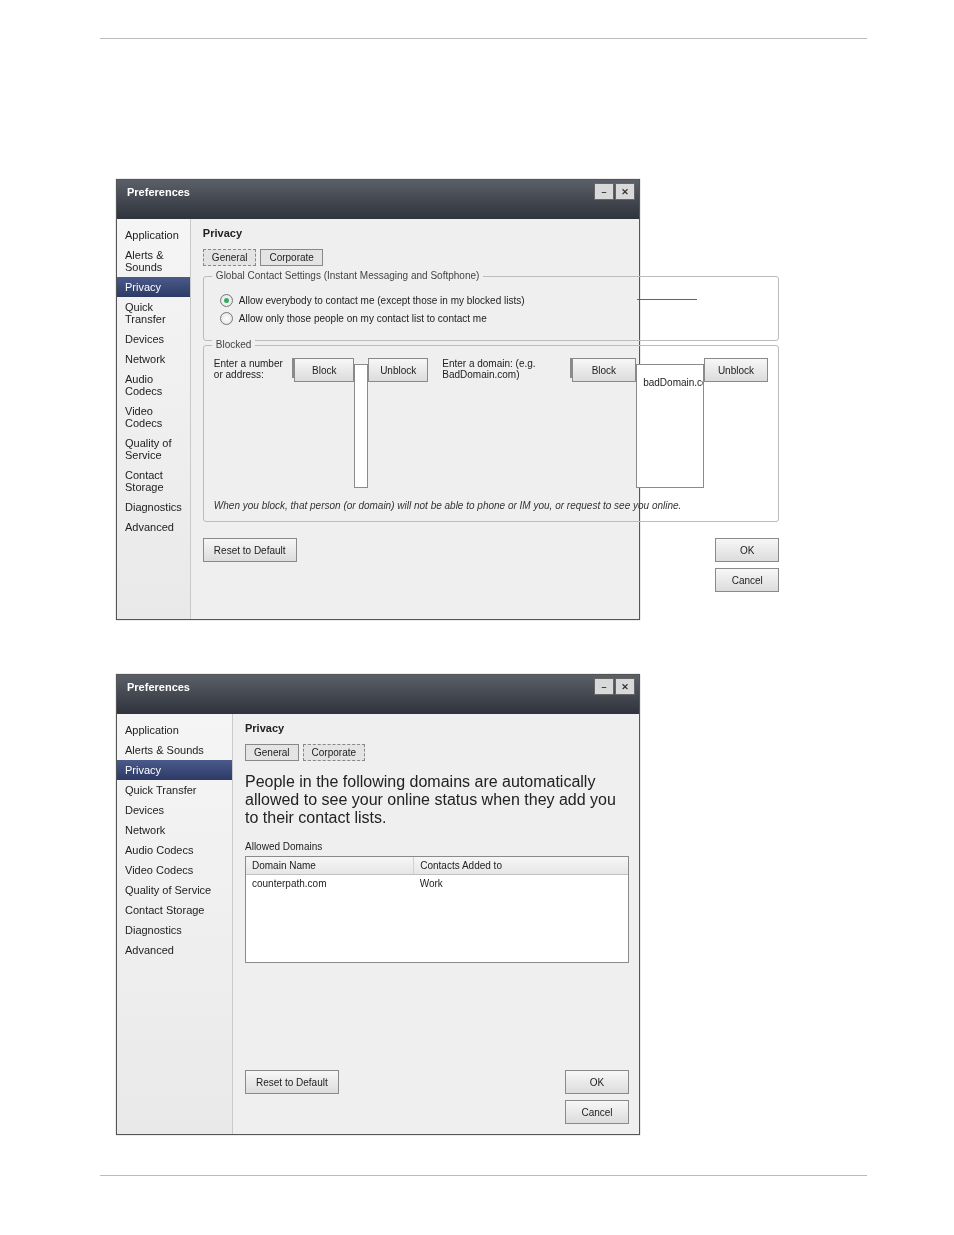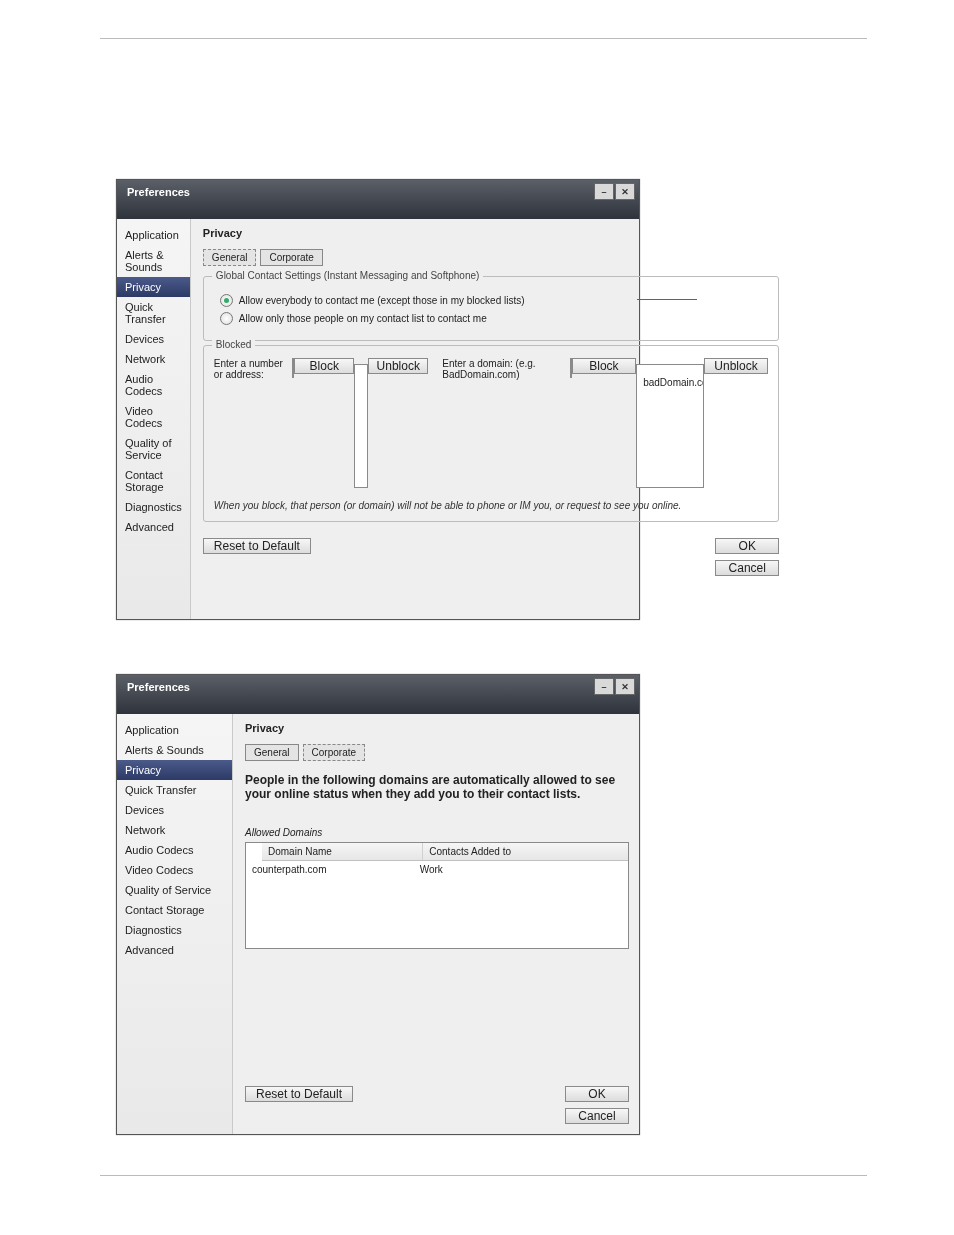--- a/index.html
+++ b/index.html
@@ -22,32 +22,32 @@
   .tab.active{border-style:dashed;}
   .group{border:1px solid #bcbcbc;border-radius:3px;padding:12px 10px 10px 10px;margin-bottom:4px;position:relative;}
   .group>.legend{position:absolute;top:-7px;left:8px;background:#efefef;padding:0 4px;font-size:10px;color:#444;}
   .radio-row{display:flex;align-items:center;gap:6px;margin:5px 0 5px 6px;font-size:10px;}
   .radio{width:11px;height:11px;border:1px solid #777;border-radius:50%;background:radial-gradient(#fff,#ddd);display:flex;align-items:center;justify-content:center;}
   .radio.on::after{content:"";width:5px;height:5px;background:#3a6;border-radius:50%;}
   .two-col{display:flex;gap:14px;}
   .col{flex:1;display:flex;}
   .lbl{font-size:10px;margin-bottom:4px;}
   .txt{height:18px;border:1px solid #8a8a8a;background:#fff;margin-bottom:6px;}
-  .btn{height:16px;border:1px solid #8a8a8a;background:linear-gradient(#f7f7f7,#dcdcdc);font-size:12px;display:flex;align-items:center;justify-content:center;padding:0 10px;min-width:60px;box-sizing:border-box;}
+  .btn{height:24px;border:1px solid #8a8a8a;background:linear-gradient(#f7f7f7,#dcdcdc);font-size:10px;display:flex;align-items:center;justify-content:center;padding:0 10px;min-width:60px;box-sizing:border-box;}
   .listbox{height:98px;border:1px solid #8a8a8a;background:#fff;margin:6px 0;padding:12px 6px;font-size:10px;overflow:hidden;}
   .note{font-style:italic;font-size:10px;color:#333;margin-top:6px;}
   .footer{display:flex;justify-content:space-between;align-items:flex-start;padding-top:12px;}
   .right-btns{display:flex;gap:6px;flex-direction:column;}
   .ok{min-width:64px;}
   .edge-line{border-top:1px solid #2a6fb0;}
   .pt{position:absolute;height:0;}
-  .desc{font-size:12px;margin:2px 0 22px 0;font-weight:bold;}
-  .sub-h{font-size:10px;margin:4px 0;font-style:italic;}
+  .desc{font-size:16px;margin:2px 0 10px 0;}
+  .sub-h{font-size:10px;margin:4px 0;}
   .table{border:1px solid #8a8a8a;background:#fff;}
-  .thead{display:flex;background:linear-gradient(#f6f6f6,#e6e6e6);border-bottom:1px solid #c0c0c0;margin-left:16px;}
+  .thead{display:flex;background:linear-gradient(#f6f6f6,#e6e6e6);border-bottom:1px solid #c0c0c0;}
   .th{padding:3px 6px;font-size:10px;border-right:1px solid #d0d0d0;}
   .th1{flex:1;}
   .th2{flex:1.3;border-right:none;}
   .trow{display:flex;}
   .td{padding:3px 6px;font-size:10px;}
   .td1{flex:1;}
   .td2{flex:1.3;}
   .trow.sel{background:#4a5a8a;color:#fff;}
   .table-area{display:flex;gap:8px;}
   .thebox{flex:1;}

